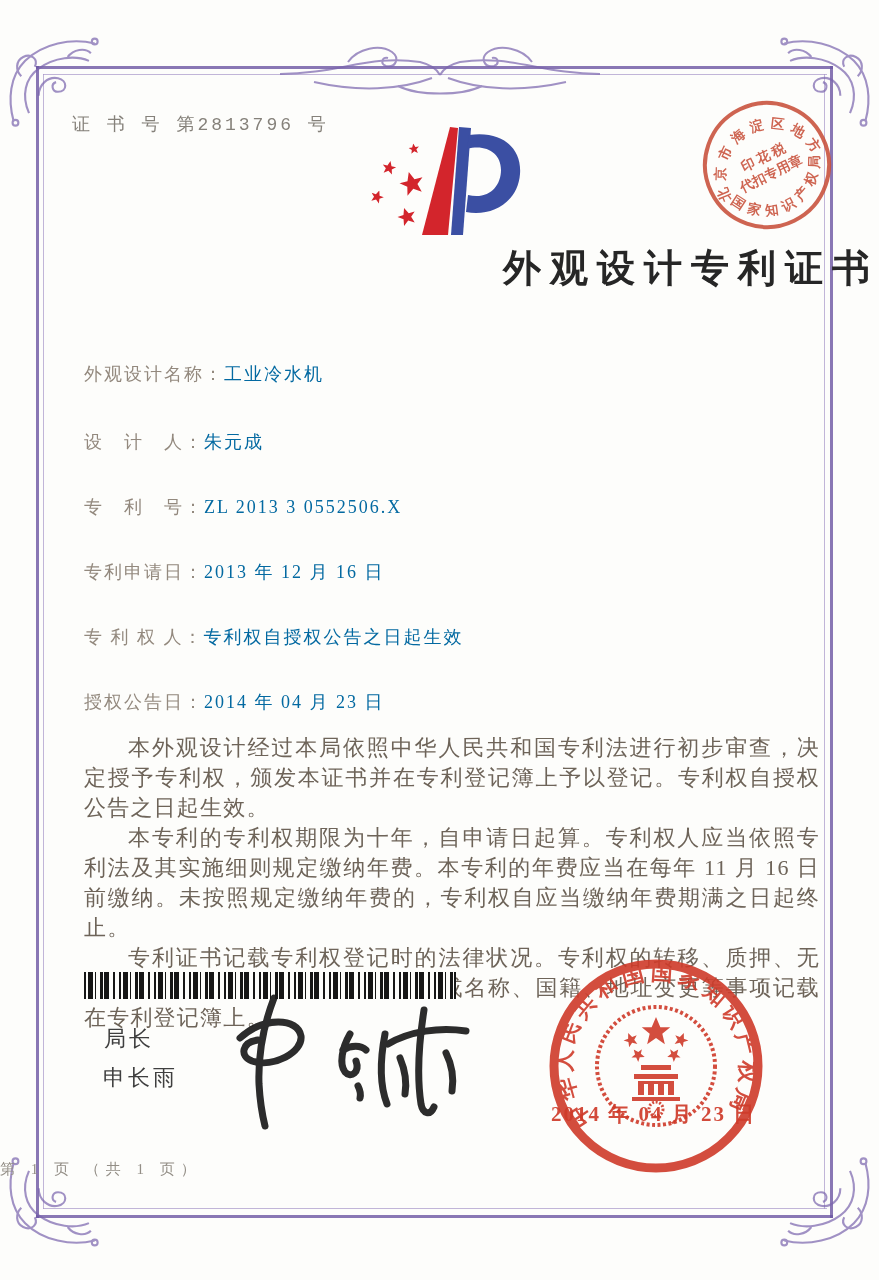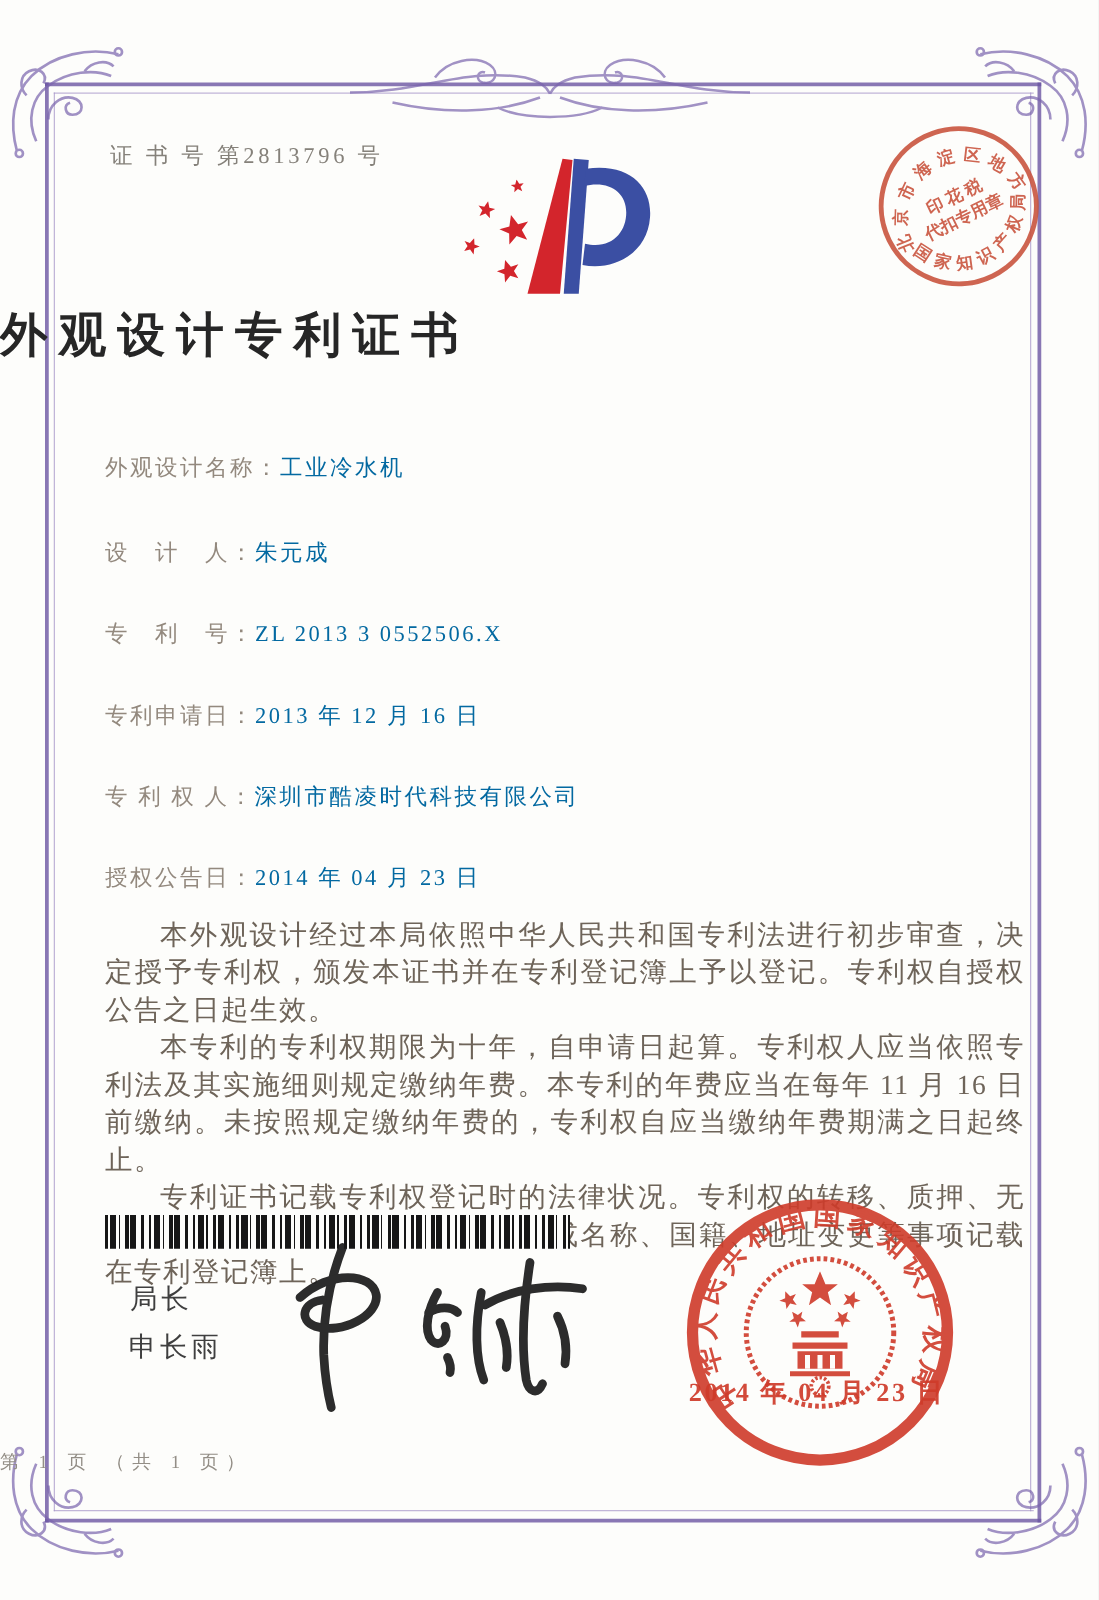--- a/index.html
+++ b/index.html
@@ -8,26 +8,26 @@
     background:#fdfdfb;overflow:hidden;
     font-family:"Liberation Serif","DejaVu Serif",serif;
   }
   
   .fl{position:absolute;background:#6c55a2;opacity:.8;}
   .fl.thin{background:#a795c9;opacity:.7;}
   
   .flourish{position:absolute;pointer-events:none;}
   
   .certno{
-    position:absolute;left:88px;top:112px;
-    font-size:18px;color:#85817a;letter-spacing:3px;
+    position:absolute;left:72px;top:112px;
+    font-size:18px;color:#85817a;letter-spacing:3px;font-family:Liberation Mono, monospace;
   }
   .title{
     position:absolute;left:0;top:243px;width:100%;
-    text-align:left;font-size:38px;font-weight:bold;
+    text-align:right;font-size:38px;font-weight:bold;
     color:#262626;letter-spacing:9px;
   }
   .field{
     position:absolute;left:84px;
     font-size:18px;color:#93897e;letter-spacing:2px;white-space:nowrap;
   }
   .field .val{color:#0369a1;}
   .paras{
     position:absolute;left:84px;top:733px;width:736px;
   }
@@ -162,21 +162,21 @@
   <div class="field" style="top:430px">
     <span>设　计　人：</span><span class="val">朱元成</span>
   </div>
   <div class="field" style="top:495px">
     <span>专　利　号：</span><span class="val">ZL 2013 3 0552506.X</span>
   </div>
   <div class="field" style="top:560px">
     <span>专利申请日：</span><span class="val">2013 年 12 月 16 日</span>
   </div>
   <div class="field" style="top:625px">
-    <span>专 利 权 人：</span><span class="val">深圳市酷凌时代科技有限公司</span>
+    <span>专 利 权 人：</span><span class="val">专利权自授权公告之日起生效</span>
   </div>
   <div class="field" style="top:690px">
     <span>授权公告日：</span><span class="val">2014 年 04 月 23 日</span>
   </div>
 
   <div class="paras">
     <p>本外观设计经过本局依照中华人民共和国专利法进行初步审查，决定授予专利权，颁发本证书并在专利登记簿上予以登记。专利权自授权公告之日起生效。</p>
     <p>本专利的专利权期限为十年，自申请日起算。专利权人应当依照专利法及其实施细则规定缴纳年费。本专利的年费应当在每年 11 月 16 日前缴纳。未按照规定缴纳年费的，专利权自应当缴纳年费期满之日起终止。</p>
     <p>专利证书记载专利权登记时的法律状况。专利权的转移、质押、无效、终止、恢复和专利权人的姓名或名称、国籍、地址变更等事项记载在专利登记簿上。</p>
   </div>

